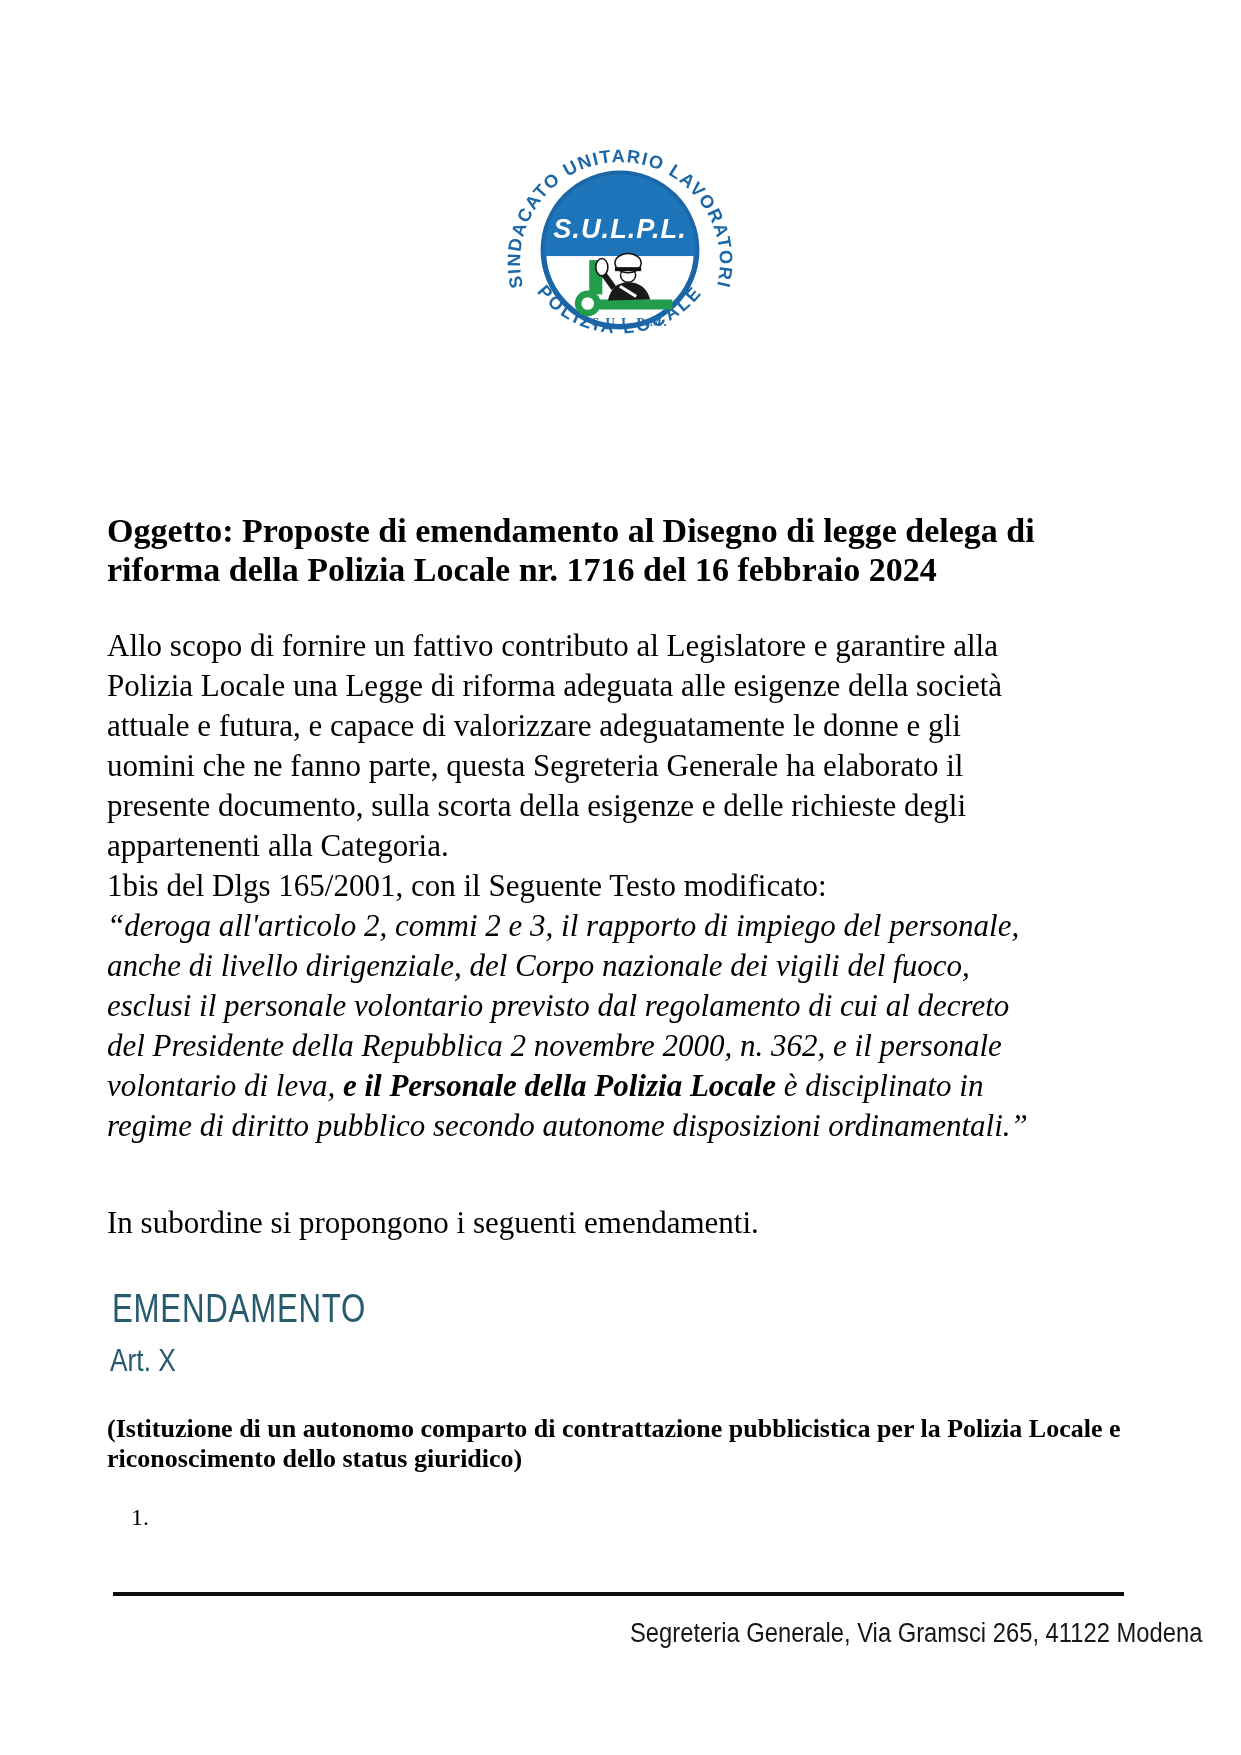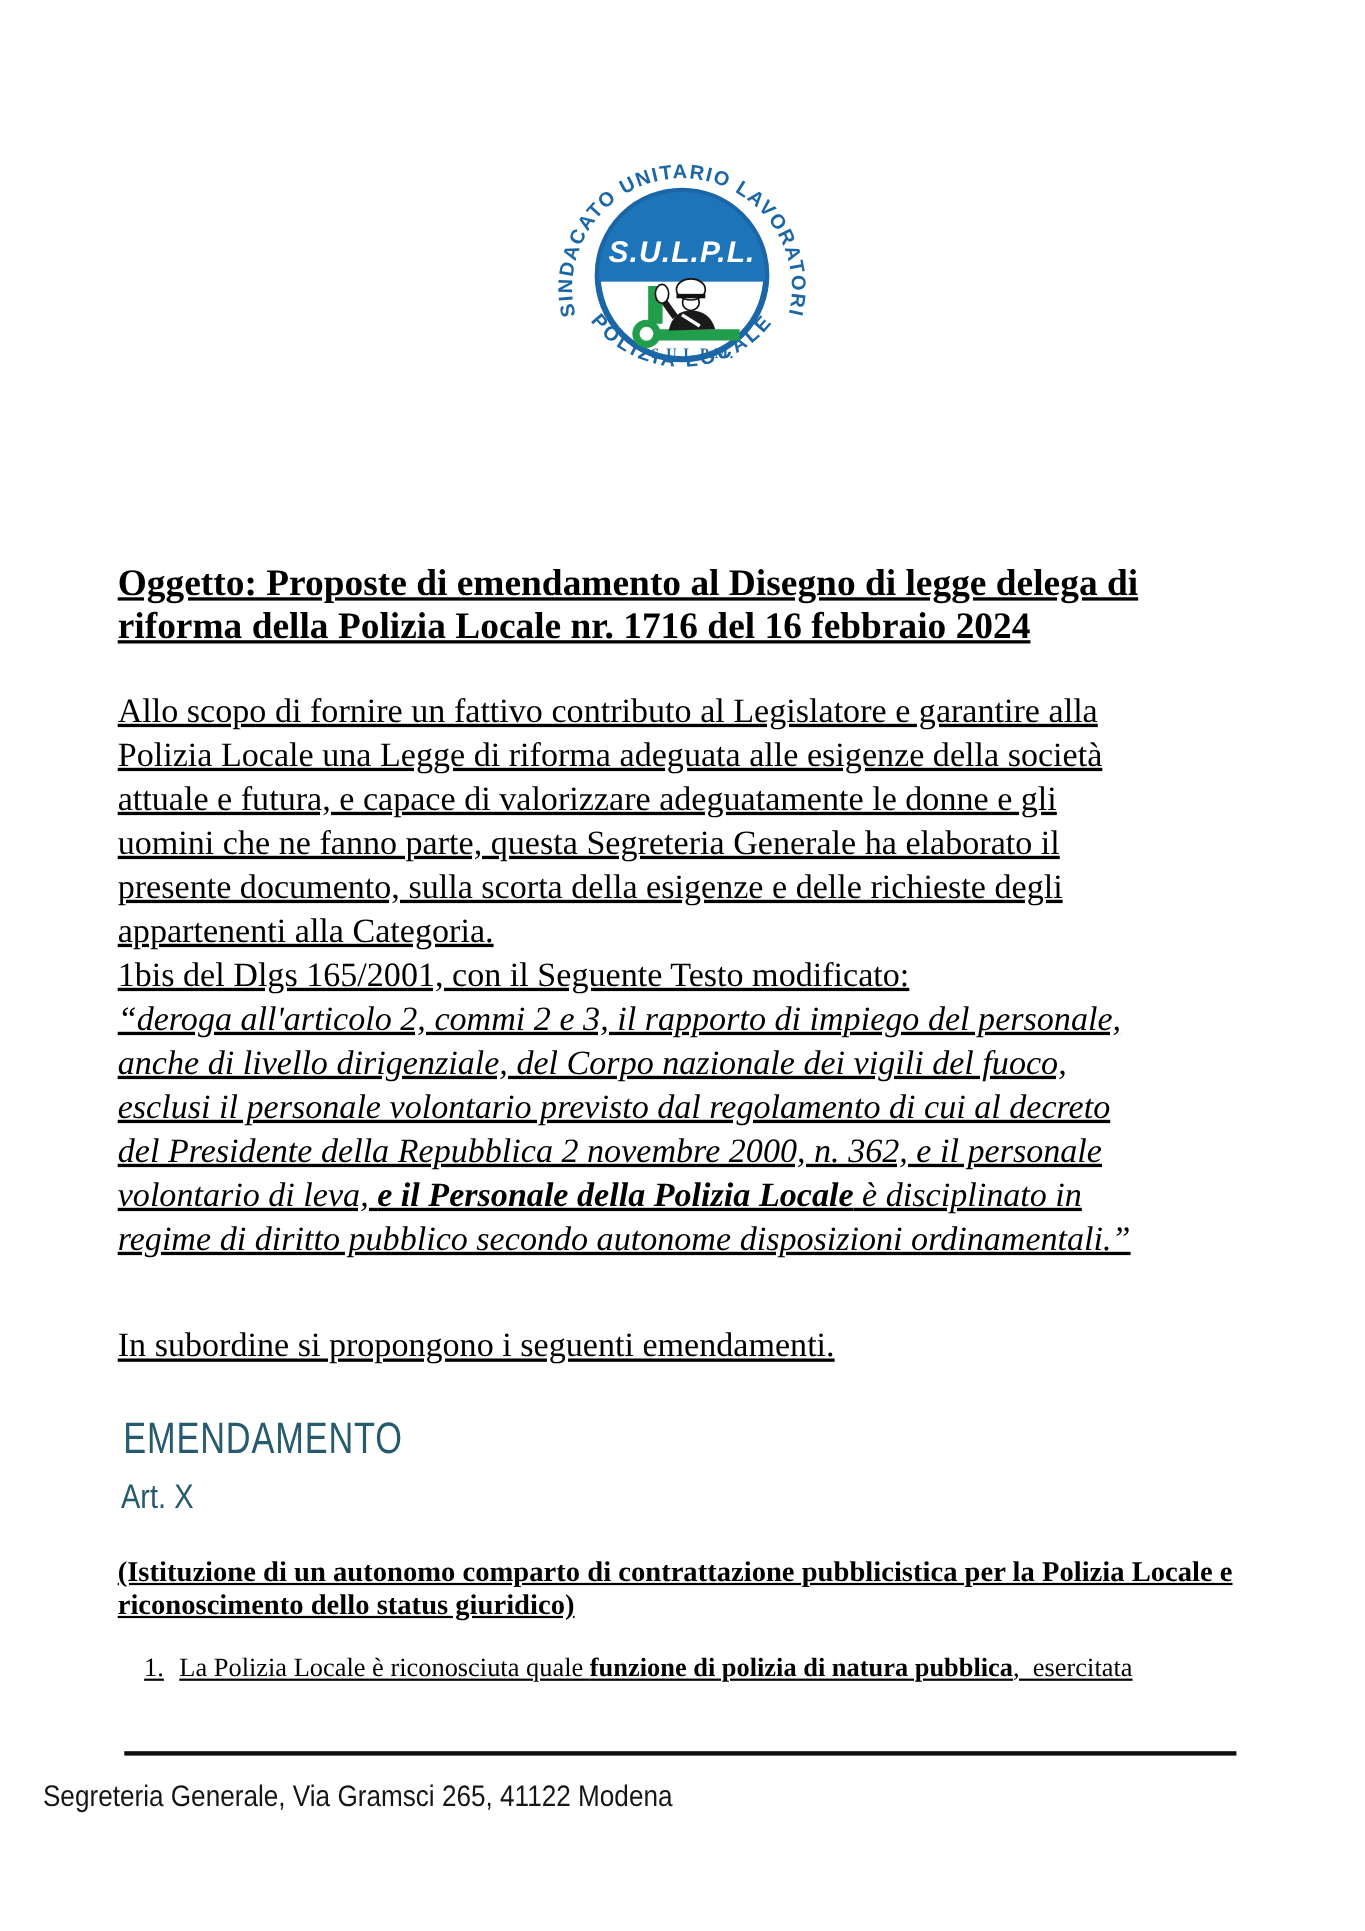--- a/index.html
+++ b/index.html
@@ -5,21 +5,21 @@
   html,body{margin:0;padding:0;background:#ffffff;}
   .page{
     position:relative;
     width:1241px;height:1755px;
     background:#ffffff;
     font-family:"Liberation Serif","DejaVu Serif",serif;
     color:#000;
     overflow:hidden;
   }
   .abs{position:absolute;}
-  .line{white-space:pre;text-decoration:underline;}
+  .line{white-space:pre;}
   
   .subject{
     left:107px;top:511px;
     font-size:34px;line-height:39px;font-weight:bold;
   }
   
   .bodytext{
     left:107px;top:626px;
     font-size:31px;line-height:40px;
   }
@@ -57,21 +57,21 @@
   .listbody{
     left:163px;top:1503px;
     font-size:24px;line-height:29px;
   }
   .listbody .cont{padding-left:31px;}
   .divider{
     left:113px;top:1592px;width:1011px;height:0;
     border-top:4px solid #0d0d0d;
   }
   .footer{
-    left:0;top:1618px;width:1241px;text-align:left;
+    left:0;top:1618px;width:1241px;text-align:right;
     font-family:"Liberation Sans","DejaVu Sans",sans-serif;
     font-size:27px;color:#161616;
   }
   .footer span{display:inline-block;transform:scaleX(0.88);transform-origin:50% 50%;white-space:pre;}
   .logo{left:503px;top:133px;width:234px;height:234px;}
 </style>
 </head>
 <body>
 
 <div class="page">
@@ -142,21 +142,20 @@
   <div class="abs h-emendamento">EMENDAMENTO</div>
   <div class="abs h-artx">Art. X</div>
 
   <div class="abs paren">
     <div class="line">(Istituzione di un autonomo comparto di contrattazione pubblicistica per la Polizia Locale e</div>
     <div class="line">riconoscimento dello status giuridico)</div>
   </div>
 
   <div class="abs listnum line">1.</div>
   <div class="abs listbody">
-    <div class="line"><span>La Polizia Locale è riconosciuta quale </span><b>funzione di polizia di natura pubblica</b><span>,  esercitata</span></div>
   </div>
 
   <div class="abs divider"></div>
   <div class="abs footer">
     <span>Segreteria Generale, Via Gramsci 265, 41122 Modena</span>
   </div>
 
 </div>
 
 </body></html>

